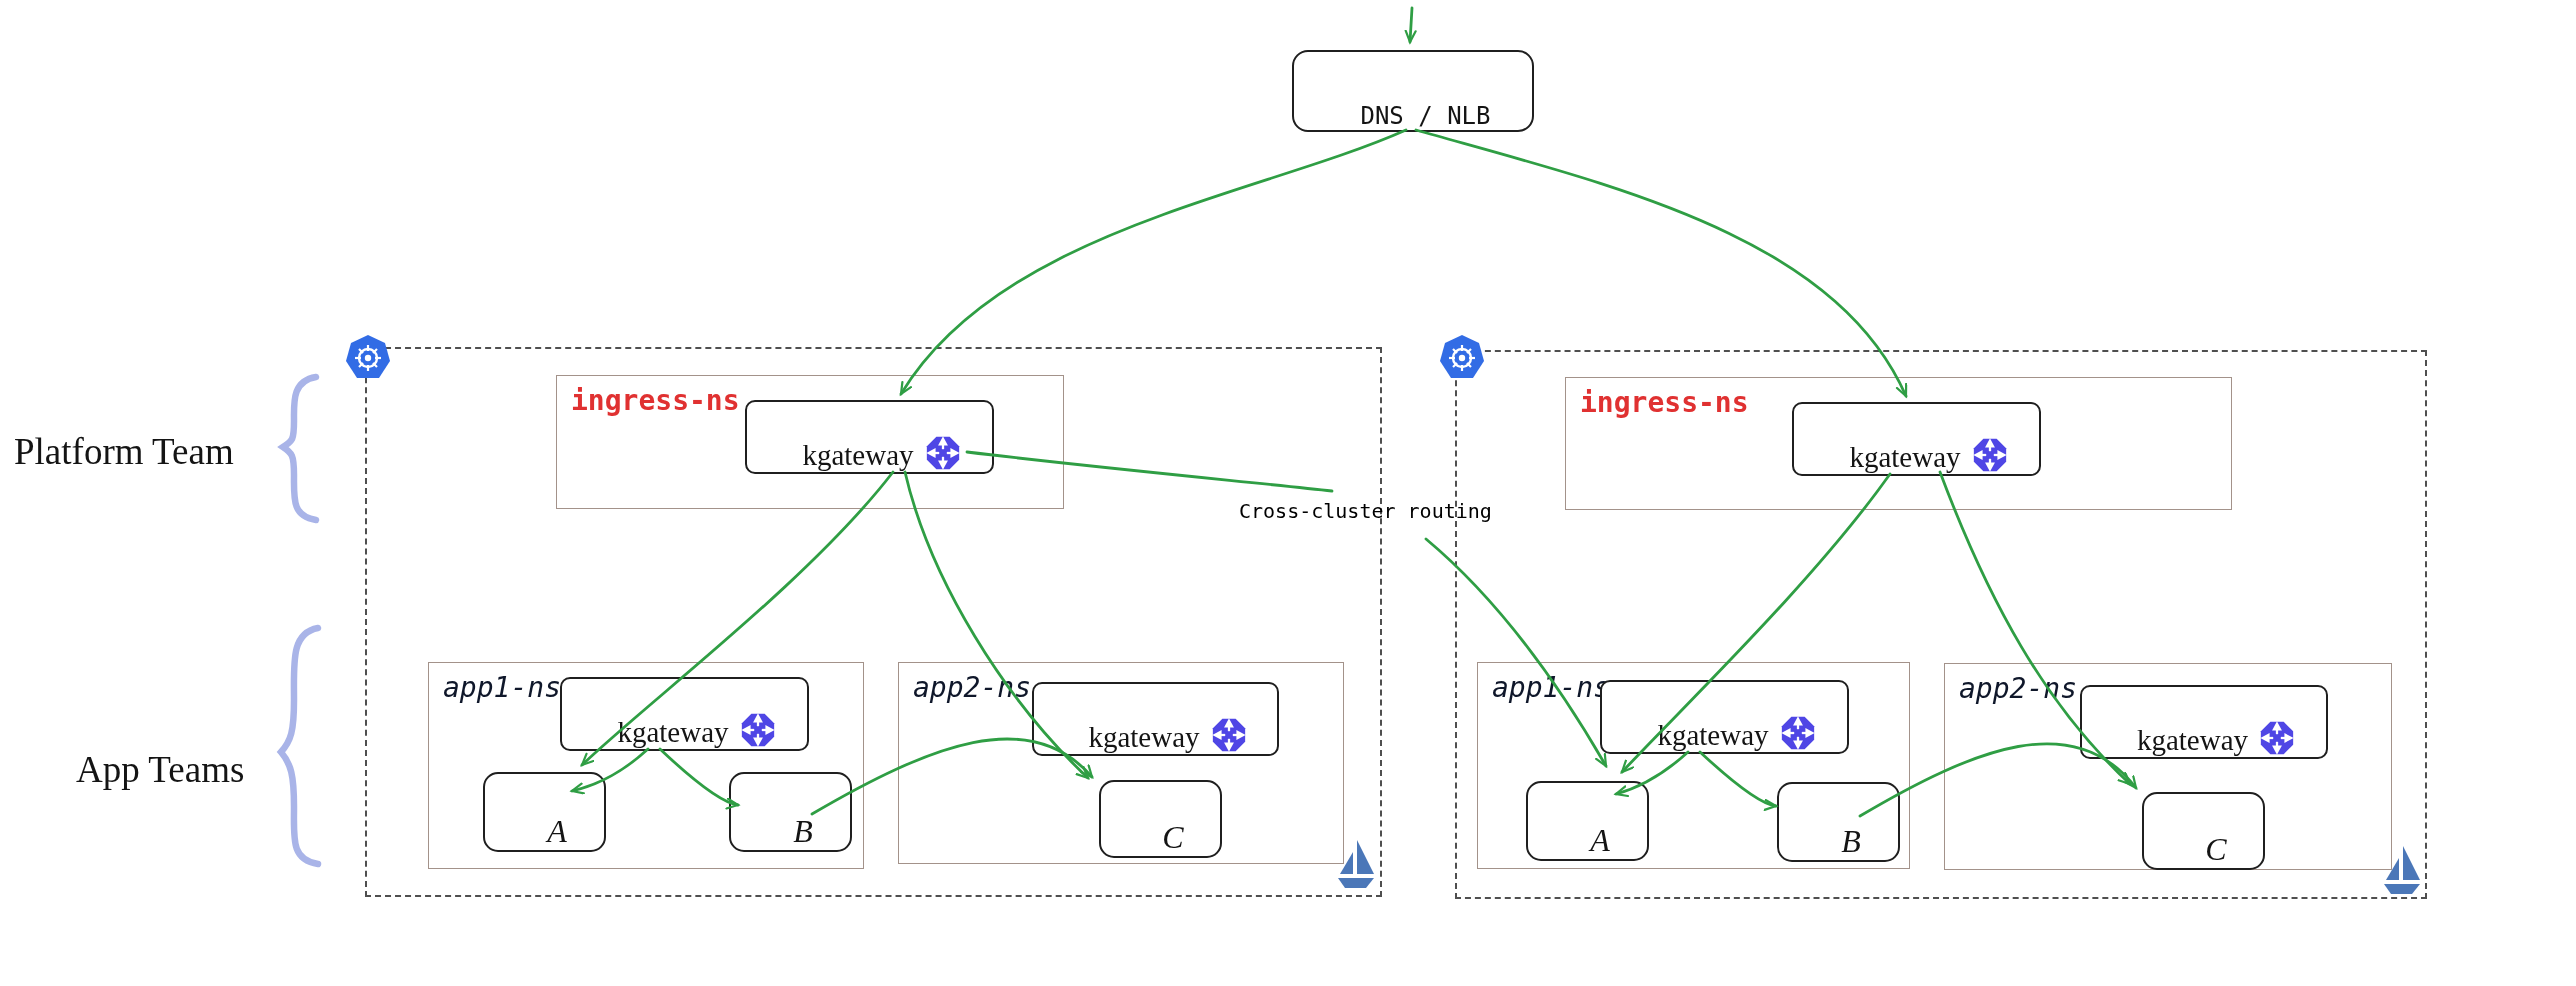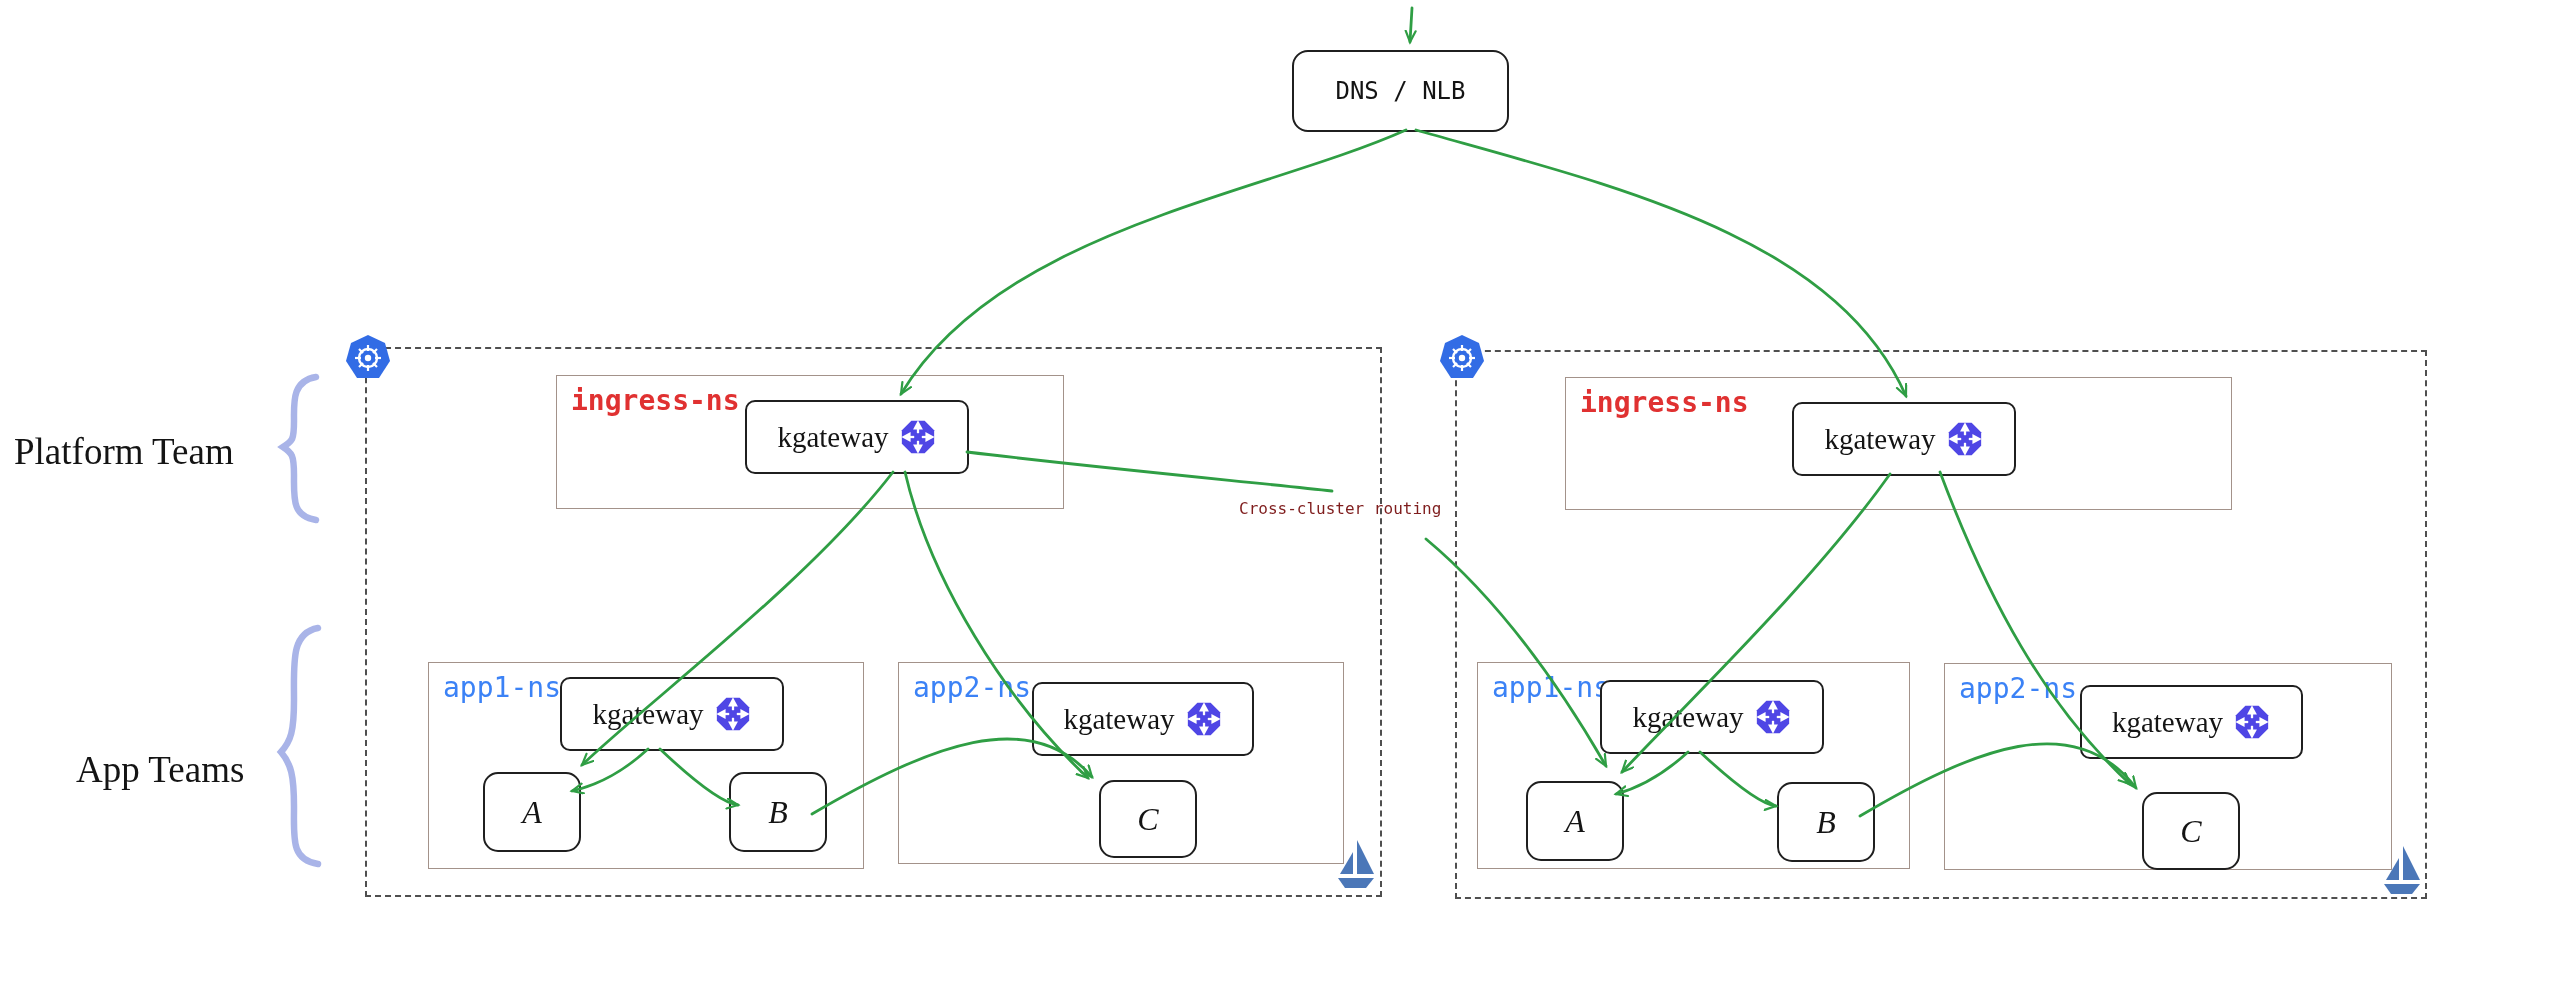--- a/index.html
+++ b/index.html
@@ -7,32 +7,32 @@
           font-family:"DejaVu Sans",sans-serif;color:#1e1e1e;}
   .abs{position:absolute;}
   .mono{font-family:"DejaVu Sans Mono",monospace;}
   .hand{font-family:cursive;}
   
   .cluster{position:absolute;border:2.5px dashed #4f4f4f;background:transparent;}
   
   .ns{position:absolute;border:1.6px solid #a3928a;background:#ffffff;}
   .ns .ns-label{position:absolute;left:14px;top:8px;font-size:28px;letter-spacing:0px;}
   .ns-label.red{color:#e03131;font-weight:bold;}
-  .ns-label.gray{color:#3b82f6;}
+  .ns-label.gray{color:#0f172a;font-style:italic;}
   
   .node{position:absolute;background:#ffffff;border:2.6px solid #1f1f1f;display:flex;
-        align-items:center;justify-content:center;gap:10px;}
+        align-items:flex-end;justify-content:center;gap:10px;padding-left:25px;}
   .node.dns{border-radius:16px;}
   .node.kgw{border-radius:10px;}
   .node.svc{border-radius:15px;}
   .dns-text{font-size:24px;color:#141414;}
   .kgw-text{font-size:29px;color:#141414;white-space:nowrap;}
   .svc-text{font-size:32px;color:#141414;font-style:italic;}
   .label-platform,.label-appteams{font-size:37px;color:#141414;white-space:nowrap;}
-  .label-cross{font-size:16px;color:#7f1d1d;white-space:nowrap;}
+  .label-cross{font-size:20px;color:#000000;white-space:nowrap;}
   .wires{position:absolute;left:0;top:0;width:2576px;height:986px;pointer-events:none;}
   .iconbox{position:absolute;line-height:0;}
 </style>
 </head>
 <body>
 
 <div class="canvas">
 
   <div class="cluster" style="left:365px;top:347px;width:1013px;height:546px;"></div>
   <div class="cluster" style="left:1455px;top:350px;width:968px;height:545px;"></div>

